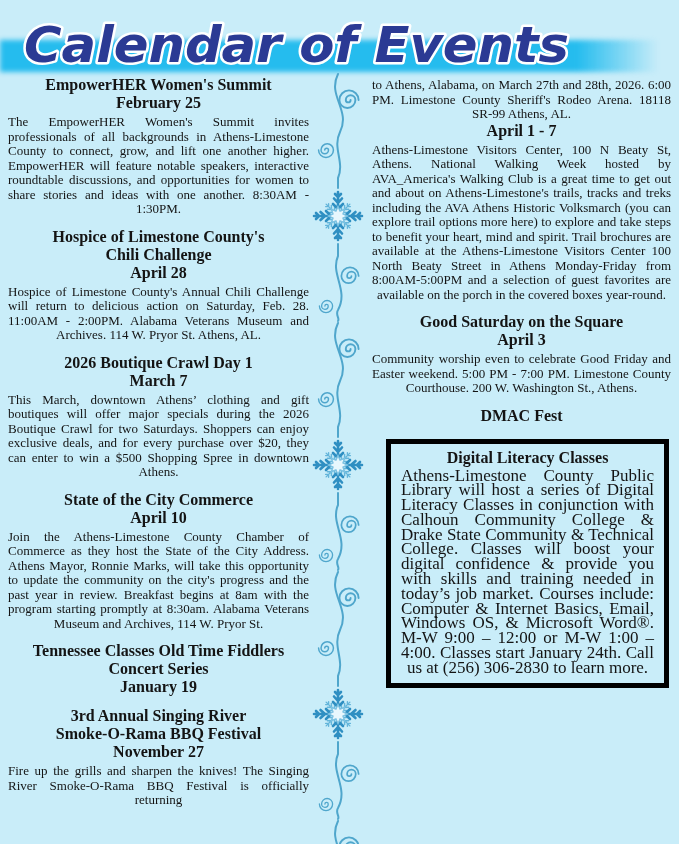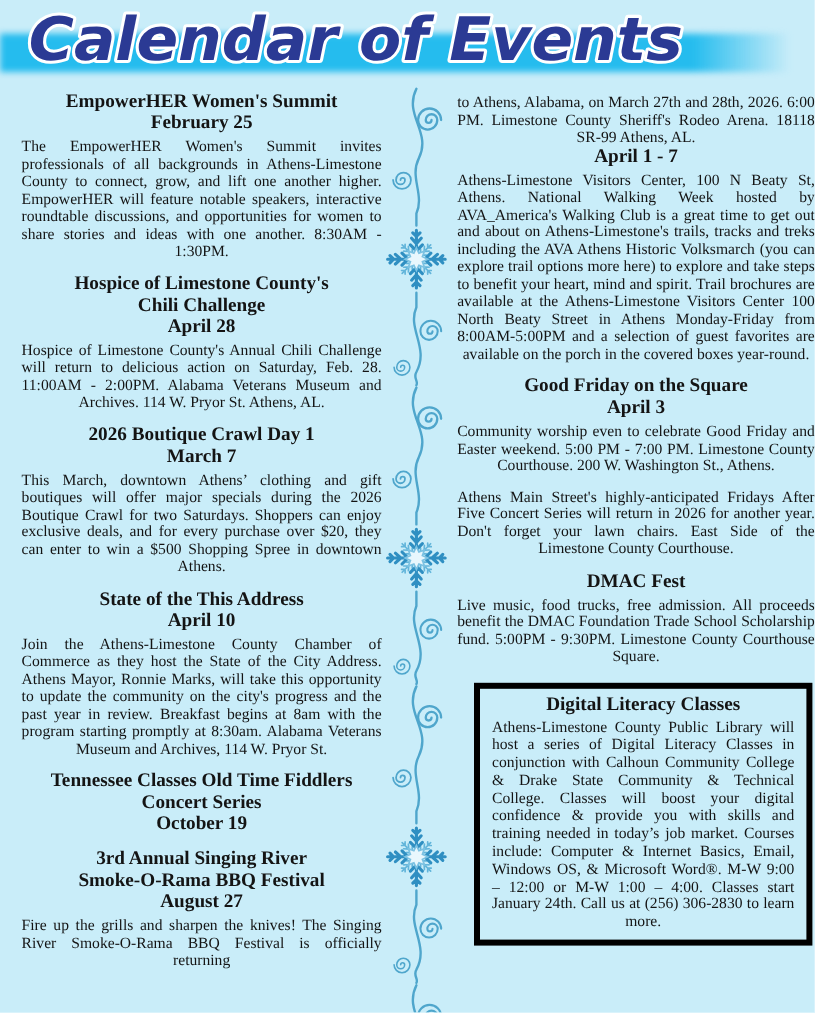--- a/index.html
+++ b/index.html
@@ -2,40 +2,40 @@
 <html><head>
 <meta charset="utf-8">
 <style>
   html,body { margin:0; padding:0; }
   .page {
     position:relative; width:679px; height:844px;
     background:#c9edf9; overflow:hidden;
     font-family:"Liberation Serif", serif; color:#141414;
   }
   
-  .masthead { position:absolute; top:0; left:0; right:0; height:70px; }
+  .masthead { position:absolute; top:12px; left:0; right:0; height:70px; }
   .band {
     position:absolute; top:28px; left:0; right:0; height:32px;
     background:linear-gradient(to right, #25bcee 0%, #25bcee 85%, rgba(37,188,238,0) 97%);
     filter:blur(2.5px);
   }
   .title-svg { position:absolute; top:2px; left:14px; }
   .title-svg text {
     font-family:"DejaVu Sans", sans-serif;
     font-weight:bold; font-style:italic;
     fill:#2b3a94; stroke:#ffffff; stroke-width:5px;
     paint-order:stroke; stroke-linejoin:round;
   }
   
   .content {
     position:absolute; top:72px; left:0; right:0; bottom:0;
     display:flex; overflow:hidden;
   }
   .col { padding-top:4px; }
-  .col-left  { width:301px; margin-left:18px; }
+  .col-left  { width:301px; margin-left:8px; }
   .col-right { width:299px; margin-left:4px; }
   .event { margin:0 0 11px 0; }
   .event-name, .event-date, .box-title {
     margin:0; font-size:16px; line-height:18px; font-weight:bold;
     text-align:center; white-space:pre-line;
   }
   .event-body {
     margin:3px 0 0 0; font-size:13px; line-height:14.5px;
     text-align:justify; text-align-last:center;
   }
@@ -47,21 +47,21 @@
   .curl  { fill:none; stroke:#4fa6cc; stroke-width:2.4; stroke-linecap:round; }
   .armM  { fill:none; stroke:#2f8fc2; stroke-width:2.6; stroke-linecap:round; }
   .armD  { fill:none; stroke:#63b5da; stroke-width:2; stroke-linecap:round; }
   .fcent { fill:#e8f7fd; stroke:#7cc2e2; stroke-width:1.4; }
   
   .info-box {
     border:5px solid #000; background:#c9edf9;
     margin:14px 2px 0 14px; padding:5px 10px 7px;
   }
   .box-body {
-    margin:2px 0 0 0; font-size:13px; line-height:14.8px;
+    margin:2px 0 0 0; font-size:17px; line-height:14.8px;
     text-align:justify; text-align-last:center;
   }
 </style>
 </head>
 <body>
 
 <div class="page">
 
   <header class="masthead">
     <div class="band"></div>
@@ -83,33 +83,33 @@
 Chili Challenge</h2>
         <h2 class="event-date">April 28</h2>
         <p class="event-body">Hospice of Limestone County's Annual Chili Challenge will return to delicious action on Saturday, Feb. 28. 11:00AM - 2:00PM. Alabama Veterans Museum and Archives. 114 W. Pryor St. Athens, AL.</p>
       </article>
       <article class="event">
         <h2 class="event-name">2026 Boutique Crawl Day 1</h2>
         <h2 class="event-date">March 7</h2>
         <p class="event-body">This March, downtown Athens’ clothing and gift boutiques will offer major specials during the 2026 Boutique Crawl for two Saturdays. Shoppers can enjoy exclusive deals, and for every purchase over $20, they can enter to win a $500 Shopping Spree in downtown Athens.</p>
       </article>
       <article class="event">
-        <h2 class="event-name">State of the This Address</h2>
+        <h2 class="event-name">State of the City Commerce</h2>
         <h2 class="event-date">April 10</h2>
         <p class="event-body">Join the Athens-Limestone County Chamber of Commerce as they host the State of the City Address. Athens Mayor, Ronnie Marks, will take this opportunity to update the community on the city's progress and the past year in review. Breakfast begins at 8am with the program starting promptly at 8:30am. Alabama Veterans Museum and Archives, 114 W. Pryor St.</p>
       </article>
       <article class="event">
         <h2 class="event-name">Tennessee Classes Old Time Fiddlers
 Concert Series</h2>
-        <h2 class="event-date">October 19</h2>
+        <h2 class="event-date">January 19</h2>
       </article>
       <article class="event">
         <h2 class="event-name">3rd Annual Singing River
 Smoke-O-Rama BBQ Festival</h2>
-        <h2 class="event-date">August 27</h2>
+        <h2 class="event-date">November 27</h2>
         <p class="event-body">Fire up the grills and sharpen the knives! The Singing River Smoke-O-Rama BBQ Festival is officially returning</p>
       </article>
     </section>
 
     <div class="divider">
       <svg width="59" height="772" viewBox="0 0 59 772">
         <defs>
           <path id="curl" d="M12 0 A12 12 0 0 0 -12 0 A10 10 0 0 0 8 0 A6 6 0 0 0 -4 0 A3 3 0 0 0 2 0"></path>
           <g id="flakeArm">
             <path d="M0 0 L0 -24 M0 -7 L-5 -12 M0 -7 L5 -12 M0 -13 L-4 -17.5 M0 -13 L4 -17.5 M0 -19 L-3 -22 M0 -19 L3 -22"></path>
@@ -146,30 +146,28 @@
     </div>
 
     <section class="col col-right">
       <p class="event-body continuation">to Athens, Alabama, on March 27th and 28th, 2026. 6:00 PM. Limestone County Sheriff's Rodeo Arena. 18118 SR-99 Athens, AL.</p>
 
       <article class="event">
         <h2 class="event-date">April 1 - 7</h2>
         <p class="event-body">Athens-Limestone Visitors Center, 100 N Beaty St, Athens. National Walking Week hosted by AVA_America's Walking Club is a great time to get out and about on Athens-Limestone's trails, tracks and treks including the AVA Athens Historic Volksmarch (you can explore trail options more here) to explore and take steps to benefit your heart, mind and spirit. Trail brochures are available at the Athens-Limestone Visitors Center 100 North Beaty Street in Athens Monday-Friday from 8:00AM-5:00PM and a selection of guest favorites are available on the porch in the covered boxes year-round.</p>
       </article>
       <article class="event">
-        <h2 class="event-name">Good Friday on the Square</h2>
+        <h2 class="event-name">Good Saturday on the Square</h2>
         <h2 class="event-date">April 3</h2>
         <p class="event-body">Community worship even to celebrate Good Friday and Easter weekend. 5:00 PM - 7:00 PM. Limestone County Courthouse. 200 W. Washington St., Athens.</p>
       </article>
       <article class="event">
-        <p class="event-body">Athens Main Street's highly-anticipated Fridays After Five Concert Series will return in 2026 for another year. Don't forget your lawn chairs. East Side of the Limestone County Courthouse.</p>
       </article>
       <article class="event">
         <h2 class="event-name">DMAC Fest</h2>
-        <p class="event-body">Live music, food trucks, free admission. All proceeds benefit the DMAC Foundation Trade School Scholarship fund. 5:00PM - 9:30PM. Limestone County Courthouse Square.</p>
       </article>
 
       <aside class="info-box">
         <h2 class="box-title">Digital Literacy Classes</h2>
         <p class="box-body">Athens-Limestone County Public Library will host a series of Digital Literacy Classes in conjunction with Calhoun Community College &amp; Drake State Community &amp; Technical College. Classes will boost your digital confidence &amp; provide you with skills and training needed in today’s job market. Courses include: Computer &amp; Internet Basics, Email, Windows OS, &amp; Microsoft Word®. M-W 9:00 – 12:00 or M-W 1:00 – 4:00. Classes start January 24th. Call us at (256) 306-2830 to learn more.</p>
       </aside>
     </section>
 
   </main>
 </div>

